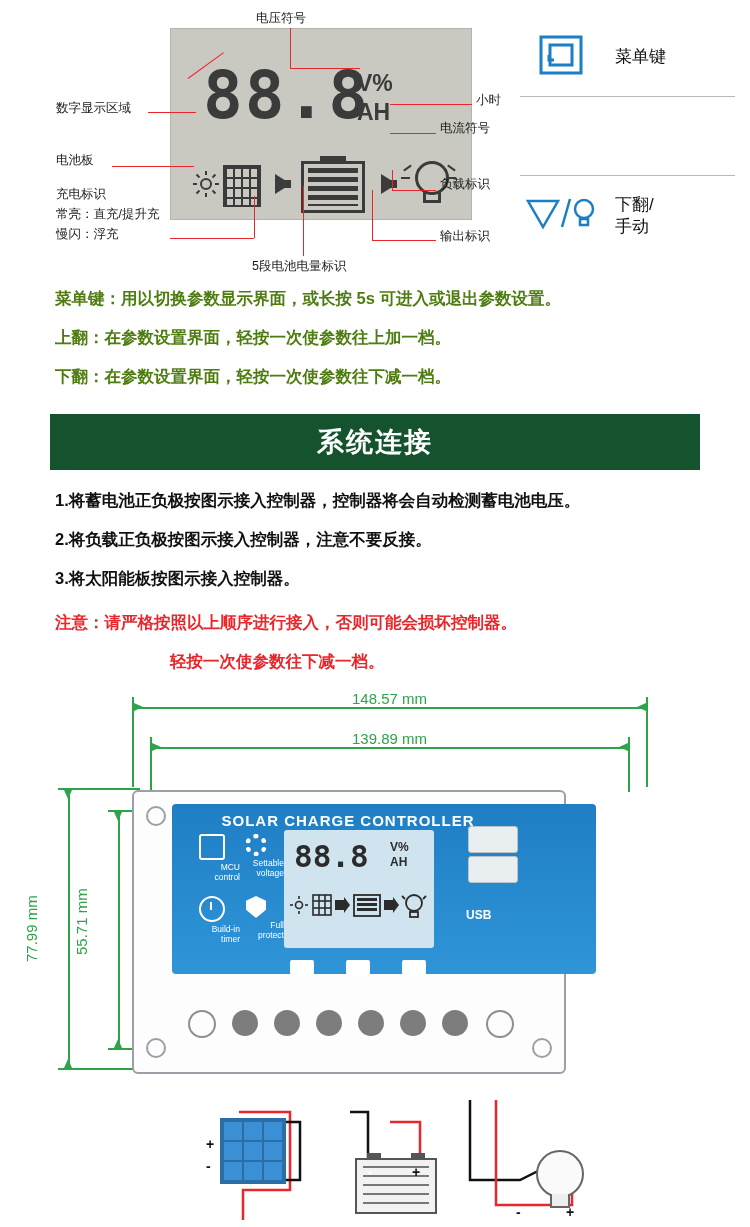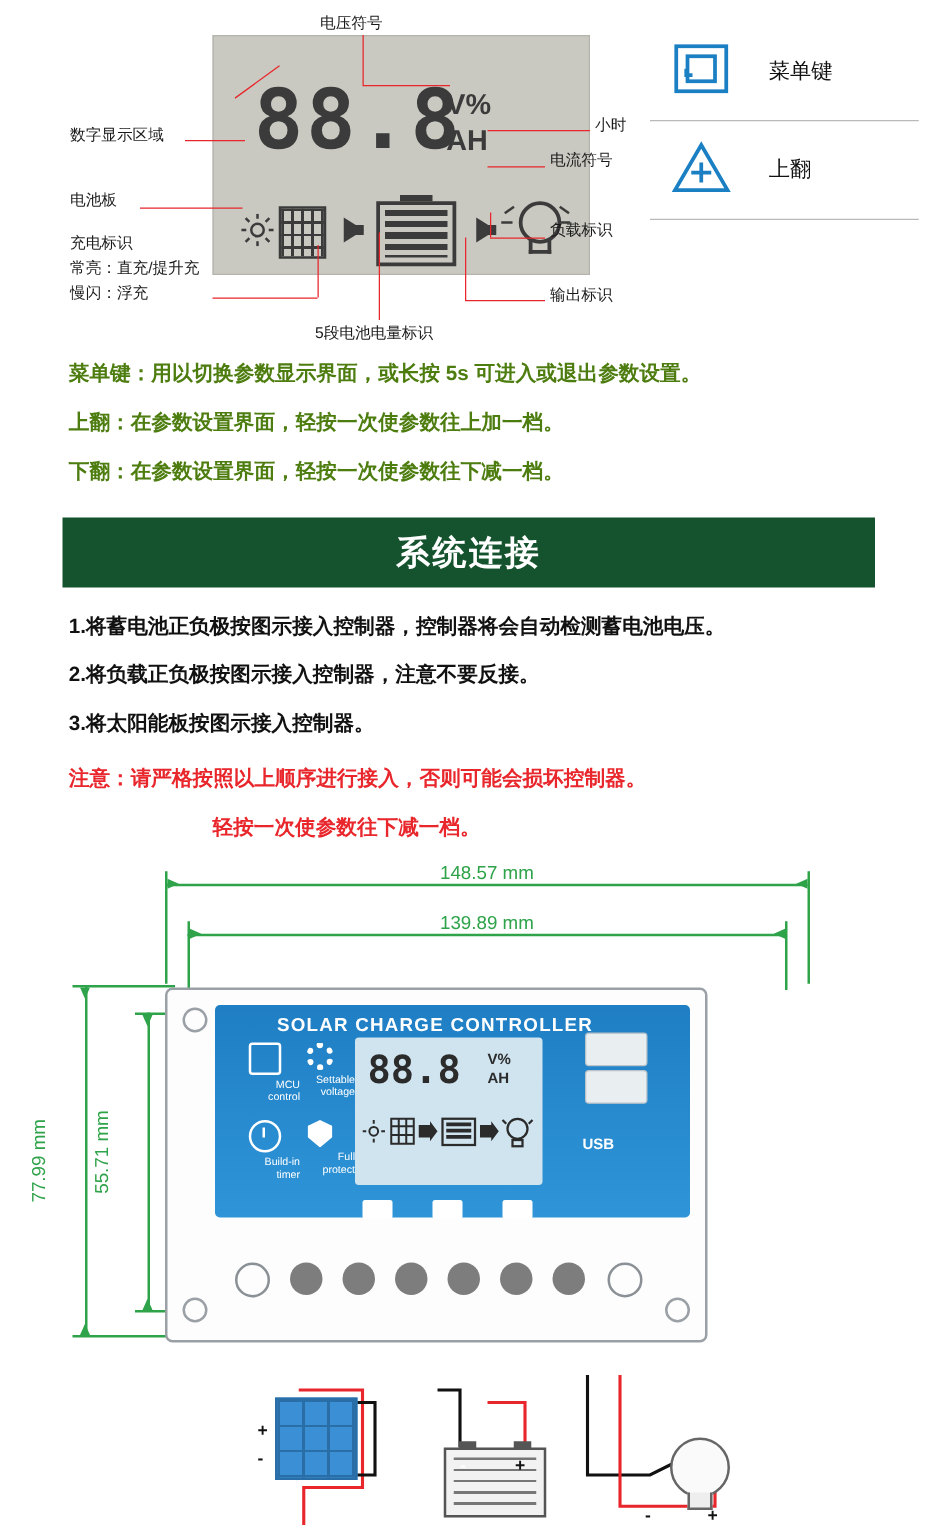--- a/index.html
+++ b/index.html
@@ -76,21 +76,21 @@
   .dim-arrow{position:absolute;width:0;height:0;}
   .arr-l{border-top:4px solid transparent;border-bottom:4px solid transparent;border-right:9px solid #2fa34a;}
   .arr-r{border-top:4px solid transparent;border-bottom:4px solid transparent;border-left:9px solid #2fa34a;}
   .arr-u{border-left:4px solid transparent;border-right:4px solid transparent;border-bottom:9px solid #2fa34a;}
   .arr-d{border-left:4px solid transparent;border-right:4px solid transparent;border-top:9px solid #2fa34a;}
 
   
   #ctrl-body{position:absolute;left:132px;top:790px;width:430px;height:280px;
     background:#fdfdfd;border:2px solid #9aa0a6;border-radius:6px;}
   #ctrl-face{position:absolute;left:38px;top:12px;width:380px;height:170px;
-    background:linear-gradient(#1f7ec4,#2f95d8);border-radius:4px;}
+    background:linear-gradient(#1f7ec4,#2f95d8);border-radius:4px;padding-left:44px;}
   #ctrl-title{position:absolute;left:0;top:8px;width:352px;text-align:center;
     color:#ffffff;font-size:15px;font-weight:bold;letter-spacing:1px;}
   .mount-hole{position:absolute;width:16px;height:16px;border:2px solid #9aa0a6;border-radius:50%;}
   .feat-ic{position:absolute;width:56px;height:52px;color:#ffffff;font-size:8.5px;
     text-align:right;line-height:10px;}
   .feat-sq{width:22px;height:22px;margin:0 auto 2px;border:2px solid #fff;border-radius:3px;}
   .feat-gear{width:22px;height:22px;margin:0 auto 2px;border-radius:50%;
     border:5px dotted #fff;box-sizing:border-box;}
   .feat-clock{width:22px;height:22px;margin:0 auto 2px;border:2px solid #fff;border-radius:50%;position:relative;}
   .feat-clock::after{content:"";position:absolute;left:9px;top:4px;width:2px;height:8px;background:#fff;}
@@ -211,32 +211,36 @@
       <svg width="46" height="42" viewBox="0 0 46 42">
         <rect x="3" y="3" width="40" height="36" fill="none" stroke="#1b7fc4" stroke-width="3"></rect>
         <rect x="12" y="11" width="22" height="20" fill="none" stroke="#1b7fc4" stroke-width="3"></rect>
         <path d="M16 26 L11 26 L11 21" fill="none" stroke="#1b7fc4" stroke-width="3"></path>
       </svg>
     </div>
     <div class="klabel">菜单键</div>
   </div>
   <div class="kdiv" style="top:78px;"></div>
 
-  <div class="key-row" style="top:79px">
-    <div class="kbox kicon">
-      <svg width="48" height="44" viewBox="0 0 48 44">
-        <polygon points="24,4 45,40 3,40" fill="none" stroke="#1b7fc4" stroke-width="3"></polygon>
-        <line x1="24" y1="18" x2="24" y2="34" stroke="#1b7fc4" stroke-width="3"></line>
-        <line x1="16" y1="26" x2="32" y2="26" stroke="#1b7fc4" stroke-width="3"></line>
+  <div class="kdiv" style="top:157px;"></div>
+
+  <div class="key-row" style="top:158px">
+    <div class="kbox kicon" style="width:74px;left:4px;">
+      <svg width="74" height="40" viewBox="0 0 74 40">
+        <polygon points="4,8 34,8 19,34" fill="none" stroke="#1b7fc4" stroke-width="2.5"></polygon>
+        <line x1="38" y1="34" x2="46" y2="6" stroke="#1b7fc4" stroke-width="2.5"></line>
+        <circle cx="60" cy="16" r="9" fill="none" stroke="#1b7fc4" stroke-width="2.5"></circle>
+        <rect x="56" y="26" width="8" height="6" fill="none" stroke="#1b7fc4" stroke-width="2.5"></rect>
       </svg>
     </div>
-    <div class="klabel">上翻</div>
-  </div>
-  <div class="kdiv" style="top:157px;"></div>
-
+    <div class="klabel" style="display:block;padding-top:18px;">
+      <div>下翻/</div>
+      <div>手动</div>
+    </div>
+  </div>
 </div>
 
 <div class="para" style="left:55px;top:288px;font-weight:bold;">菜单键：用以切换参数显示界面，或长按 5s 可进入或退出参数设置。</div>
 <div class="para" style="left:55px;top:327px;font-weight:bold;">上翻：在参数设置界面，轻按一次使参数往上加一档。</div>
 <div class="para" style="left:55px;top:366px;font-weight:bold;">下翻：在参数设置界面，轻按一次使参数往下减一档。</div>
 
 <div id="band">
   <div id="band-title">系统连接</div>
 </div>
 

